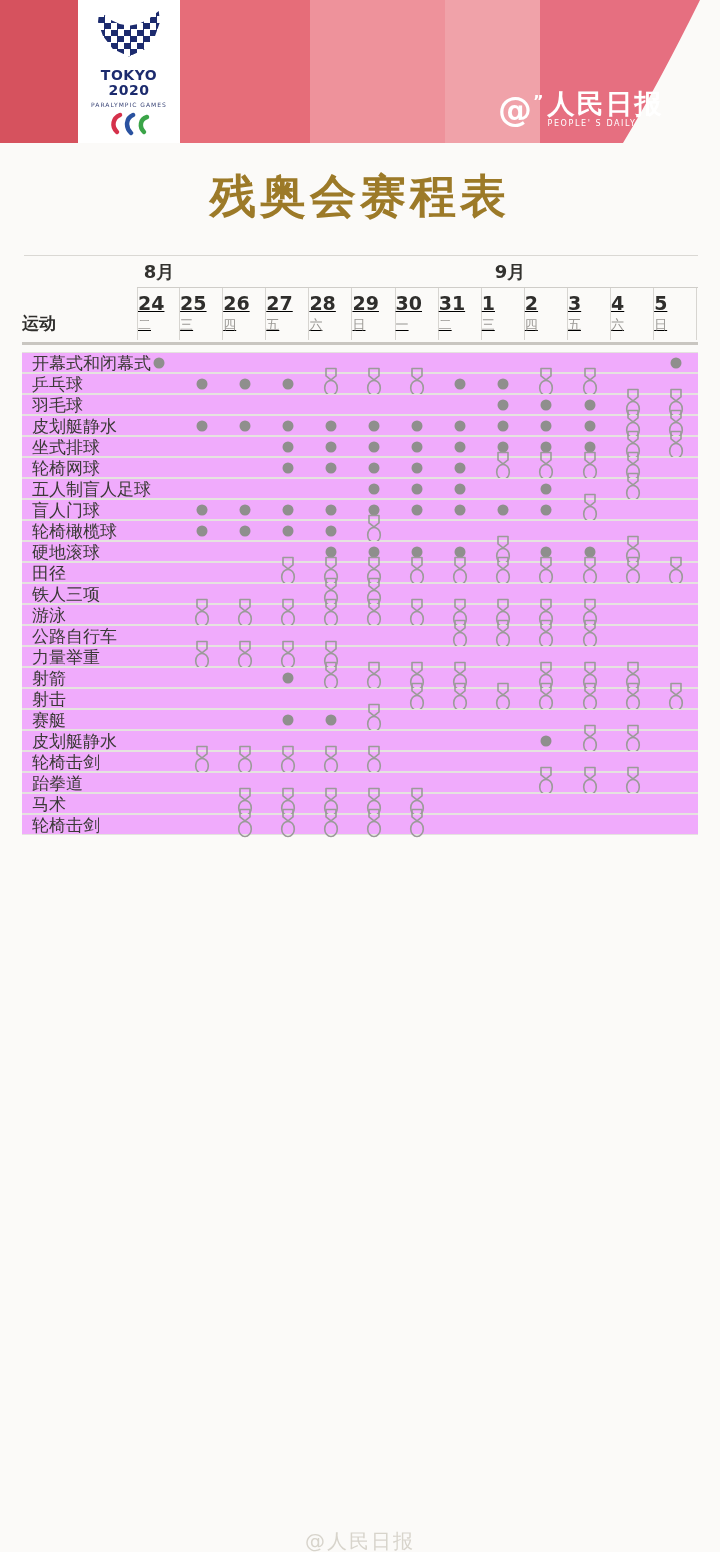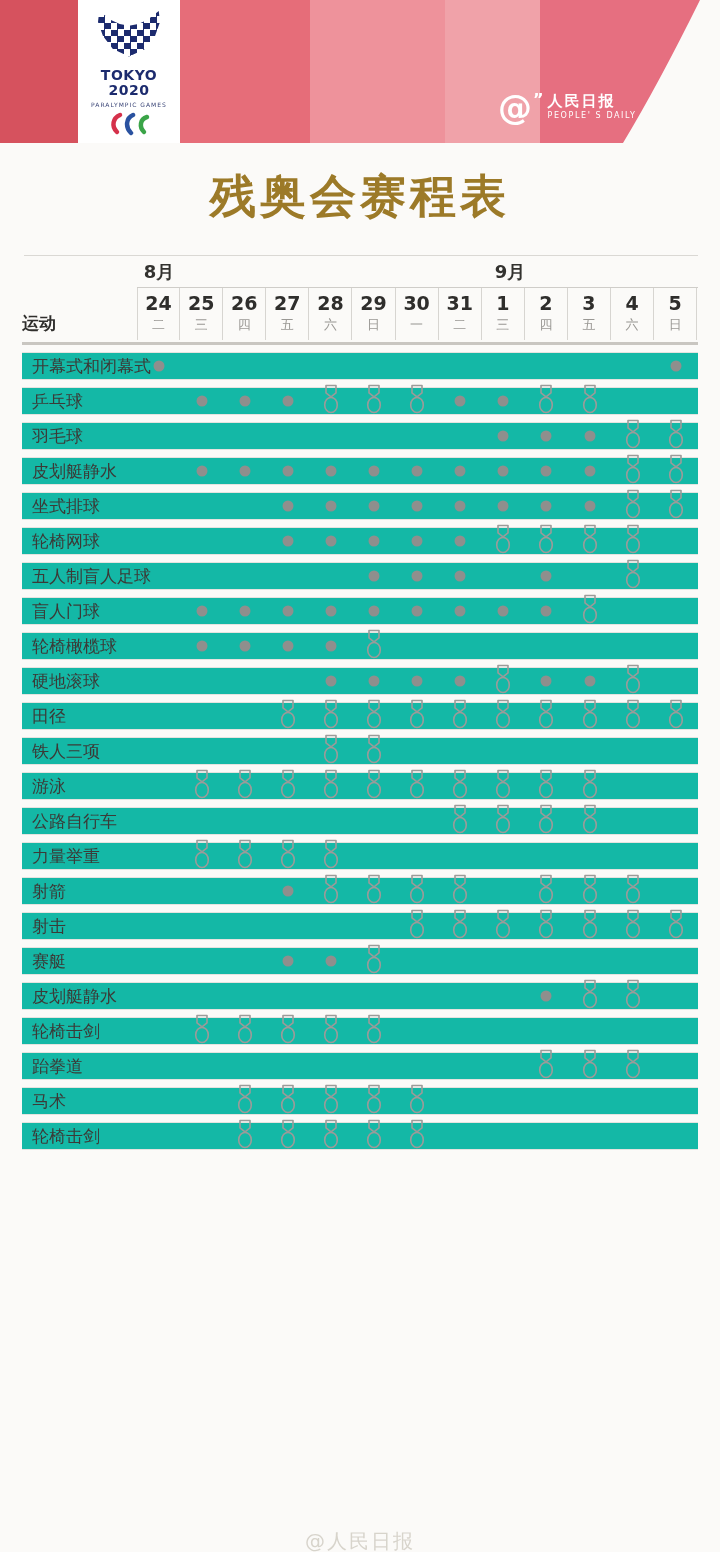--- a/index.html
+++ b/index.html
@@ -25,41 +25,41 @@
     background-size:13px 13px;
     clip-path:polygon(2% 2%,20% 18%,35% 26%,50% 29%,65% 26%,80% 18%,98% 2%,100% 22%,92% 48%,76% 72%,50% 86%,24% 72%,8% 48%,0% 22%);
   }
   .tokyo-title{font-size:14px;font-weight:bold;color:#1c2b6e;letter-spacing:0.5px;line-height:1.1;}
   .tokyo-sub{font-size:6px;color:#3a4577;letter-spacing:1px;margin-top:2px;}
   .agitos{margin-top:4px;}
   .pd-logo{position:absolute;left:498px;top:90px;display:flex;align-items:center;color:#fff;z-index:3;}
   .pd-at{font-size:34px;font-weight:bold;line-height:1;}
   .pd-quotes{font-size:16px;font-weight:bold;margin:-16px 4px 0 1px;}
   .pd-text{line-height:1;}
-  .pd-name{font-size:15px;font-weight:900;letter-spacing:2px;}
+  .pd-name{font-size:27px;font-weight:900;letter-spacing:2px;}
   .pd-latin{font-size:8px;letter-spacing:1.6px;margin-top:3px;}
   
   .title{position:absolute;top:166px;left:0;width:720px;text-align:center;
     font-size:46px;font-weight:900;color:#9c7a28;letter-spacing:4px;}
   
   .table{position:absolute;top:250px;left:22px;width:676px;}
   .topline{position:absolute;top:5px;left:2px;right:0;height:1px;background:#dad8d4;}
   .month-label{position:absolute;top:10px;font-size:18px;font-weight:bold;color:#33322f;}
   .month-aug{left:137px;transform:translateX(-50%);}
   .month-sep{left:488px;transform:translateX(-50%);}
   .month-underline{position:absolute;top:37px;left:115px;right:0;height:1px;background:#cfcdc9;}
   .date-cells{position:absolute;top:38px;left:115px;height:52px;display:flex;}
-  .date-cell{width:43.1px;box-sizing:border-box;border-right:1px solid #d7d5d1;text-align:center;padding-top:5px;}
+  .date-cell{width:43.1px;box-sizing:border-box;border-right:1px solid #d7d5d1;text-align:left;padding-top:5px;text-decoration:underline;}
   .date-cell:first-child{border-left:1px solid #d7d5d1;}
   .date-number{display:block;font-size:19px;font-weight:bold;color:#2f2e2c;line-height:1.1;}
   .date-weekday{display:block;font-size:13px;color:#9a9894;margin-top:2px;}
   .sport-col-label{position:absolute;top:62px;left:0;font-size:17px;font-weight:bold;color:#2f2e2c;}
   .thickline{position:absolute;top:92px;left:0;right:0;height:3px;background:#c9c6c1;}
   .rows{position:absolute;top:102px;left:0;width:676px;}
-  .row{position:relative;width:676px;height:28px;margin-bottom:7px;background:#14b8a6;
+  .row{position:relative;width:676px;height:21px;background:#f0abfc;
        border-top:1px solid #e5e3df;border-bottom:1px solid #e5e3df;box-sizing:border-box;}
   .sport-label{position:absolute;left:10px;top:50%;transform:translateY(-50%);
        font-size:17px;color:#3b3a37;white-space:nowrap;}
   .mark-dot{position:absolute;width:11px;height:11px;border-radius:50%;background:#8f8f8d;
        top:50%;transform:translate(-50%,-50%);}
   .mark-medal{position:absolute;top:50%;transform:translate(-50%,-55%);line-height:0;}
   
   .footer{position:absolute;top:1448px;left:0;width:720px;text-align:center;}
   .note1{font-size:21px;font-weight:bold;color:#9c7a28;letter-spacing:0.5px;}
   .note2{font-size:21px;font-weight:bold;color:#9c7a28;margin-top:11px;letter-spacing:0.5px;}

